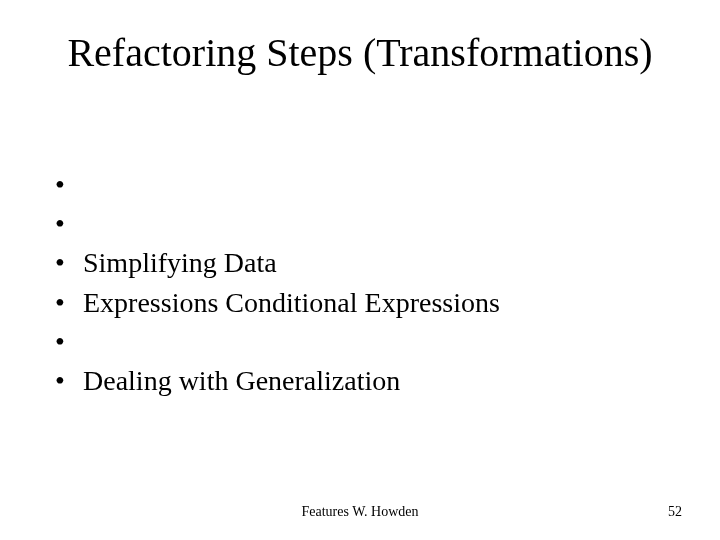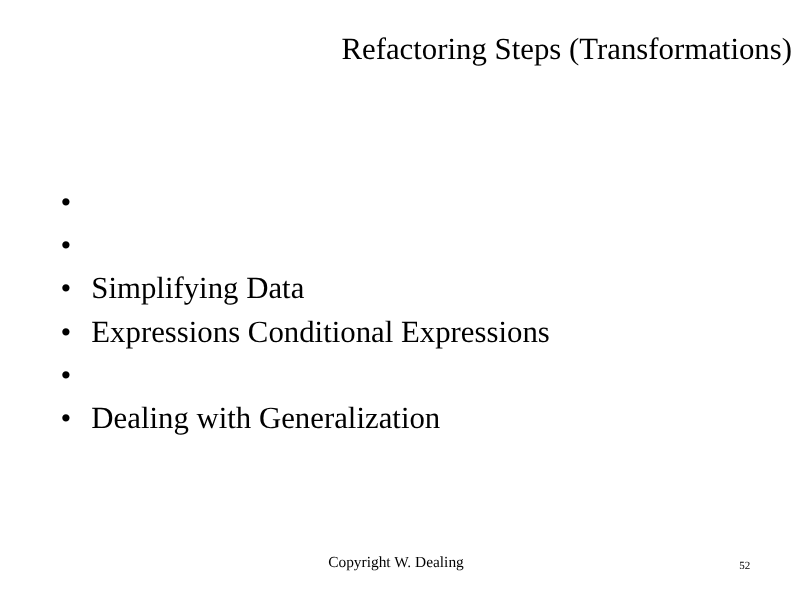--- a/index.html
+++ b/index.html
@@ -16,22 +16,22 @@
     position: relative;
     width: 720px;
     height: 540px;
     box-sizing: border-box;
   }
   .title {
     position: absolute;
     top: 28px;
     left: 0;
     right: 0;
-    text-align: right;
-    font-size: 28px;
+    text-align: center;
+    font-size: 40px;
     line-height: 1.25;
     font-weight: normal;
   }
   .content {
     position: absolute;
     top: 165px;
     left: 55px;
     right: 40px;
   }
   .content ul {
@@ -55,21 +55,21 @@
     bottom: 20px;
     left: 0;
     right: 0;
     text-align: center;
     font-size: 14px;
   }
   .footer-number {
     position: absolute;
     bottom: 20px;
     right: 38px;
-    font-size: 10px;
+    font-size: 14px;
   }
 </style>
 </head>
 <body>
 
 <div class="slide">
 
   <div class="title">
     <span>Refactoring Steps (Transformations)</span><br>
   </div>
@@ -93,16 +93,16 @@
       <li>
         <span class="bullet-dot">•</span>
       </li>
       <li>
         <span class="bullet-dot">•</span>
         <span>Dealing with Generalization</span>
       </li>
     </ul>
   </div>
 
-  <div class="footer-center">Copyright W. Dealing</div>
+  <div class="footer-center">Features W. Howden</div>
   <div class="footer-number">52</div>
 
 </div>
 
 </body></html>

